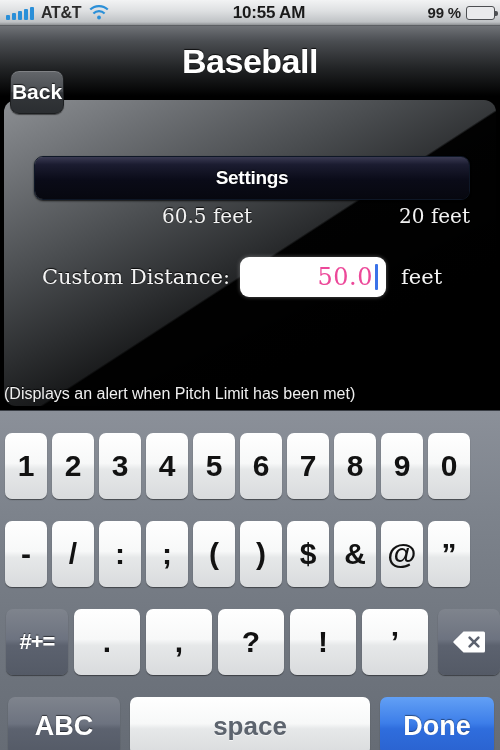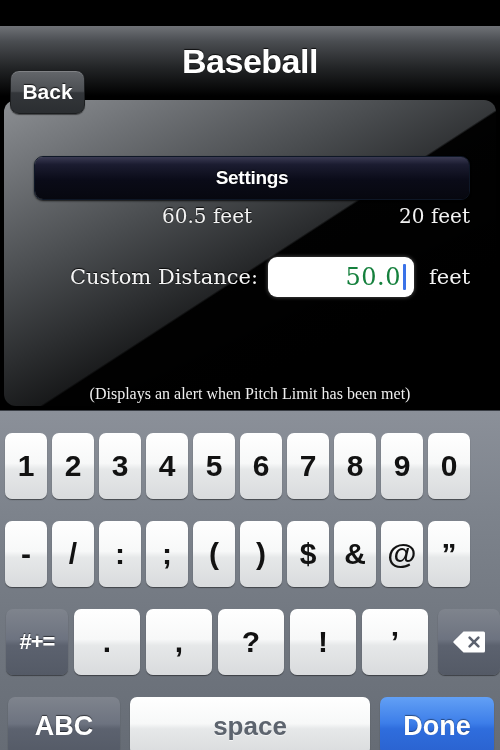--- a/index.html
+++ b/index.html
@@ -120,21 +120,21 @@
     text-align: center;
     color: #fff;
     font-size: 34px;
     font-weight: bold;
     letter-spacing: -0.5px;
     text-shadow: 0 -1px 1px rgba(0,0,0,.8);
   }
   #back-button {
     position: absolute;
     left: 10px; top: 44px;
-    width: 75px; height: 44px;
+    width: 54px; height: 44px;
     border-radius: 9px;
     background: linear-gradient(180deg,#64676b 0%,#4b4e52 48%,#33363a 52%,#2b2e31 100%);
     border: 1px solid #1c1e20;
     box-shadow: inset 0 1px 0 rgba(255,255,255,.18), 0 1px 1px rgba(0,0,0,.5);
     color: #fff;
     font-size: 21px;
     font-weight: bold;
     text-align: center;
     line-height: 42px;
     text-shadow: 0 -1px 1px rgba(0,0,0,.7);
@@ -227,38 +227,38 @@
   #row-limit { top: 227px; height: 40px; }
 
   .field-label {
     color: #f5f5f5;
     font-family: "DejaVu Serif", serif;
     font-size: 21px;
     text-shadow: 0 -1px 1px rgba(0,0,0,.9);
     text-align: right;
     white-space: nowrap;
   }
-  #row-distance .field-label { width: 264px; padding-right: 10px; box-sizing: border-box; }
+  #row-distance .field-label { width: 236px; padding-right: 10px; box-sizing: border-box; }
   #row-limit .field-label { width: 236px; padding-right: 10px; box-sizing: border-box; }
 
   .text-field {
     width: 146px;
     height: 40px;
     background: #ffffff;
     border-radius: 9px;
     box-shadow: 0 0 4px rgba(255,255,255,.35);
     display: flex;
     align-items: center;
     justify-content: flex-end;
     padding-right: 8px;
     box-sizing: border-box;
     position: relative;
   }
   .field-value {
-    color: #15803d;
+    color: #ec4899;
     font-family: "DejaVu Serif", serif;
     font-size: 24px;
     letter-spacing: 0.5px;
   }
   .caret {
     width: 3px;
     height: 26px;
     background: #3a72e8;
     margin-left: 2px;
     border-radius: 1px;
@@ -268,23 +268,23 @@
     font-family: "DejaVu Serif", serif;
     font-size: 21px;
     margin-left: 15px;
     text-shadow: 0 -1px 1px rgba(0,0,0,.9);
   }
 
   #hint-text {
     position: absolute;
     left: 0; top: 285px;
     width: 492px;
-    text-align: center;
+    text-align: left;
     color: #efefef;
-    font-family: Liberation Serif, serif;
+    font-family: Liberation Sans, sans-serif;
     font-size: 16px;
     text-shadow: 0 -1px 1px rgba(0,0,0,.9);
   }
 
   
   #keyboard {
     position: absolute;
     left: 0; top: 410px;
     width: 500px; height: 340px;
     background: linear-gradient(180deg,#8b9099 0%,#7d838c 30%,#6f757e 70%,#666c75 100%);
@@ -349,20 +349,46 @@
   #kb-row-4 .key { height: 58px; }
 
   .backspace-glyph { width: 34px; height: 24px; display: block; }
   .sym-label { font-size: 22px; letter-spacing: -1px; }
 </style>
 </head>
 <body>
 
 <div id="phone">
 
+  <div id="status-bar">
+    <div class="sb-left">
+      <span class="signal-bars">
+        <i></i>
+          <i></i>
+          <i></i>
+          <i></i>
+          <i></i>
+      </span>
+      <span class="carrier">AT&amp;T</span>
+      <span>
+        <svg class="wifi-icon" viewBox="0 0 22 16">
+          <path d="M11 14.4a1.9 1.9 0 1 0 0-3.8 1.9 1.9 0 0 0 0 3.8z" fill="#2a8fd8"></path>
+          <path d="M11 7.3c1.9 0 3.6.75 4.85 1.95l1.5-1.6A9.4 9.4 0 0 0 11 5.1a9.4 9.4 0 0 0-6.35 2.55l1.5 1.6A6.95 6.95 0 0 1 11 7.3z" fill="#2a8fd8"></path>
+          <path d="M11 2.2c3.1 0 5.9 1.2 8 3.15l1.5-1.6A13.6 13.6 0 0 0 11 0 13.6 13.6 0 0 0 1.5 3.75l1.5 1.6A11.6 11.6 0 0 1 11 2.2z" fill="#2a8fd8"></path>
+        </svg>
+      </span>
+    </div>
+    <div class="sb-center">10:55 AM</div>
+    <div class="sb-right">
+      <span class="battery-pct">99 %</span>
+      <span class="battery">
+        <span class="fill"></span>
+      </span>
+    </div>
+  </div>
 
   <div id="nav-bar">
     <div id="nav-title">Baseball</div>
     <div id="back-button">Back</div>
   </div>
 
   <div id="content">
     <div id="panel">
       <div id="panel-gloss"></div>
 

